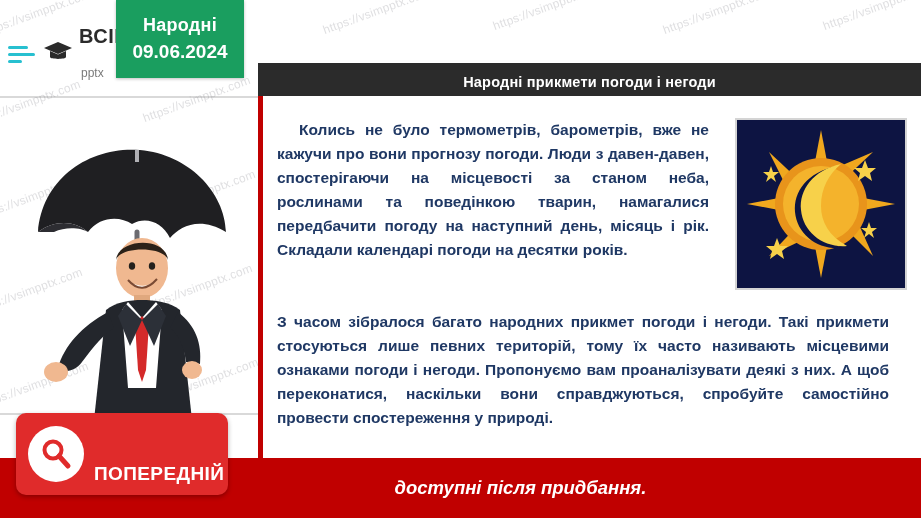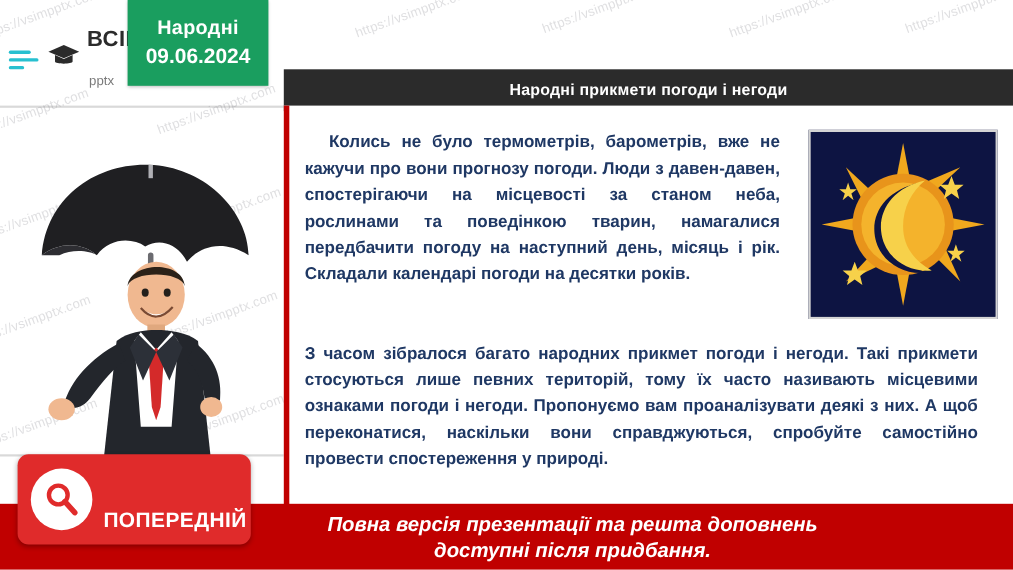--- a/index.html
+++ b/index.html
@@ -426,18 +426,17 @@
         <line x1="20" y1="19" x2="29" y2="29" stroke="#e02b2b" stroke-width="5" stroke-linecap="round"></line>
       </svg>
     </div>
     <div class="preview-text">
       <div>ПОПЕРЕДНІЙ</div>
     </div>
   </div>
 
   <div class="bottom-banner">
     <div class="txt">
-      <div>Повна версія презентації та решта доповнень</div>
       <div>доступні після придбання.</div>
     </div>
   </div>
 
 </div>
 
 </body></html>

